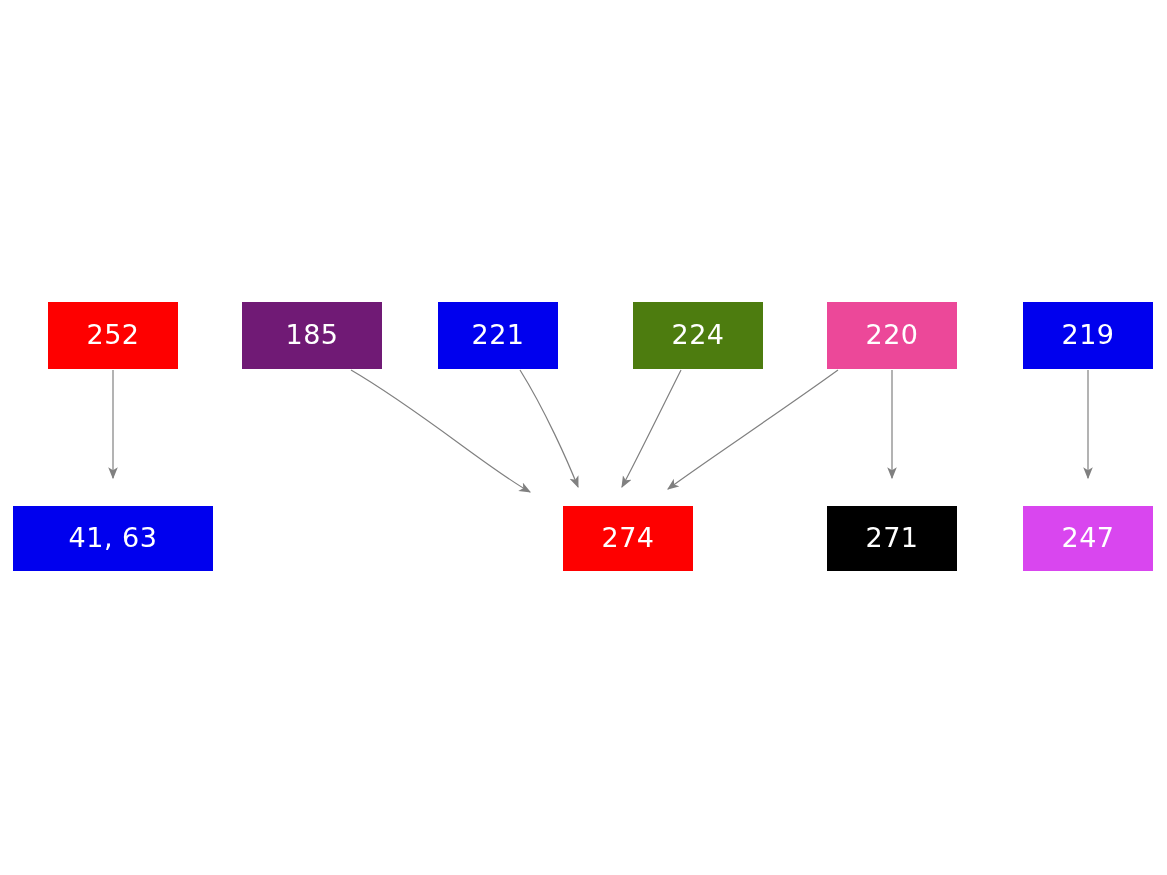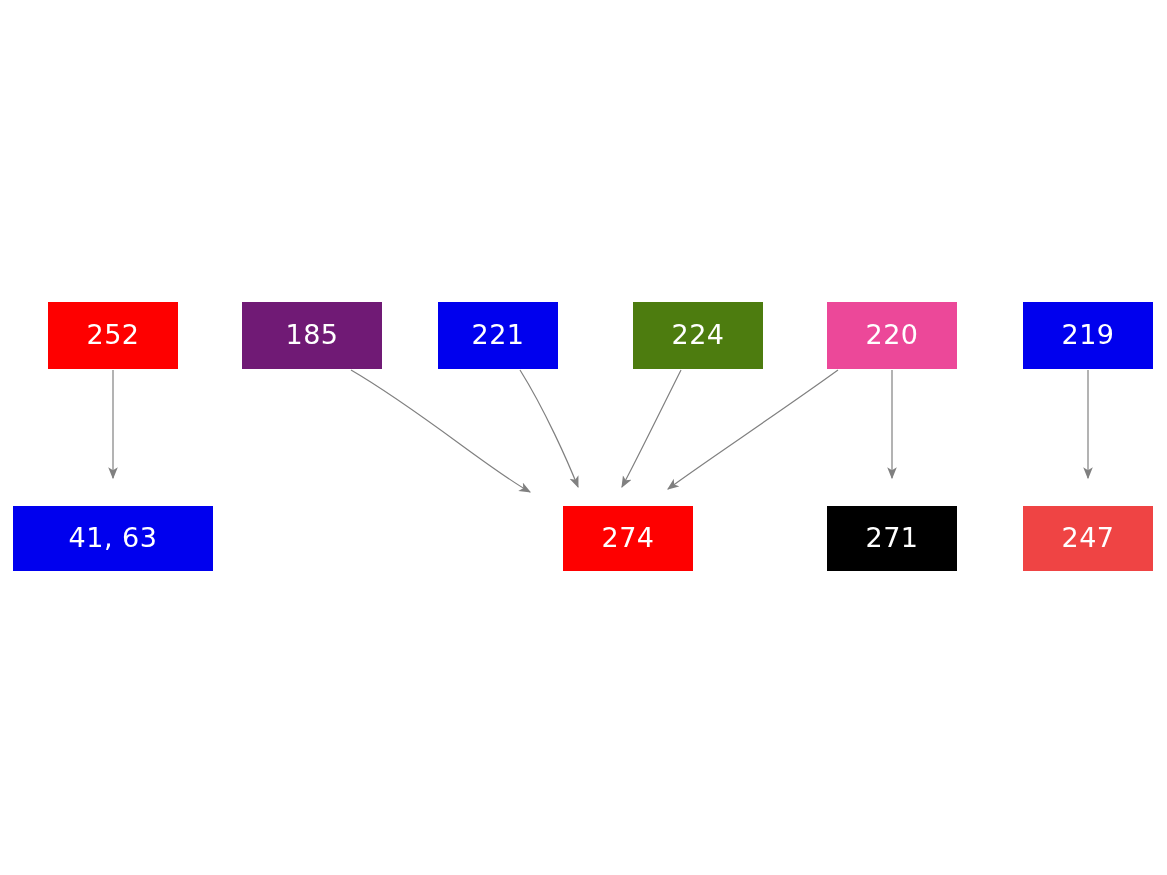--- a/index.html
+++ b/index.html
@@ -87,18 +87,18 @@
       </div>
       <div class="node" style="left: 13px; top: 506px; width: 200px; height: 65px; background: rgb(0, 0, 238);">
         <span class="node-label">41, 63</span>
       </div>
       <div class="node" style="left: 535px; top: 506px; width: 130px; height: 65px; background: rgb(254, 0, 0); margin-left: 28px;">
         <span class="node-label">274</span>
       </div>
       <div class="node" style="left: 827px; top: 506px; width: 130px; height: 65px; background: #000000;">
         <span class="node-label">271</span>
       </div>
-      <div class="node" style="left: 1023px; top: 506px; width: 130px; height: 65px; background: #ef4444;">
+      <div class="node" style="left: 1023px; top: 506px; width: 130px; height: 65px; background: #d946ef;">
         <span class="node-label">247</span>
       </div>
     </div>
 
 </div>
 
 </body></html>

